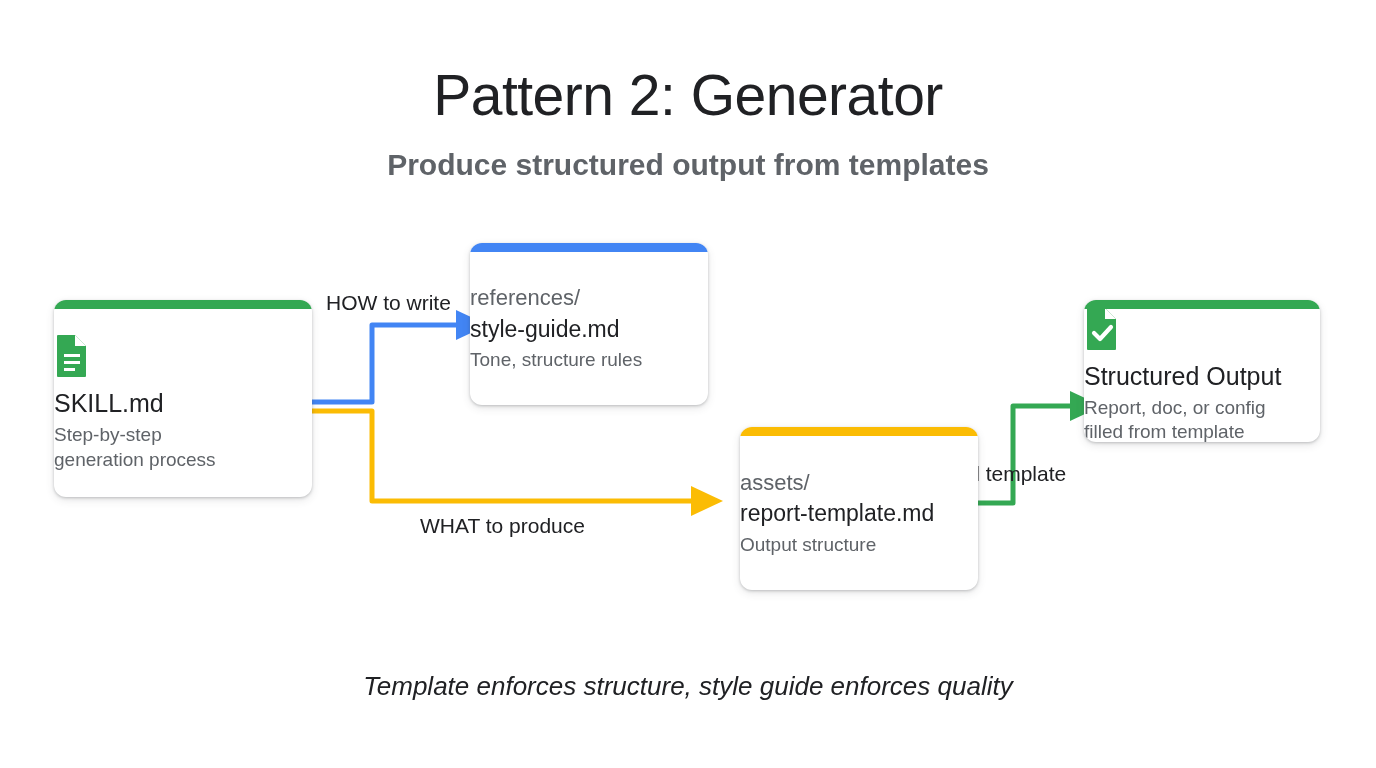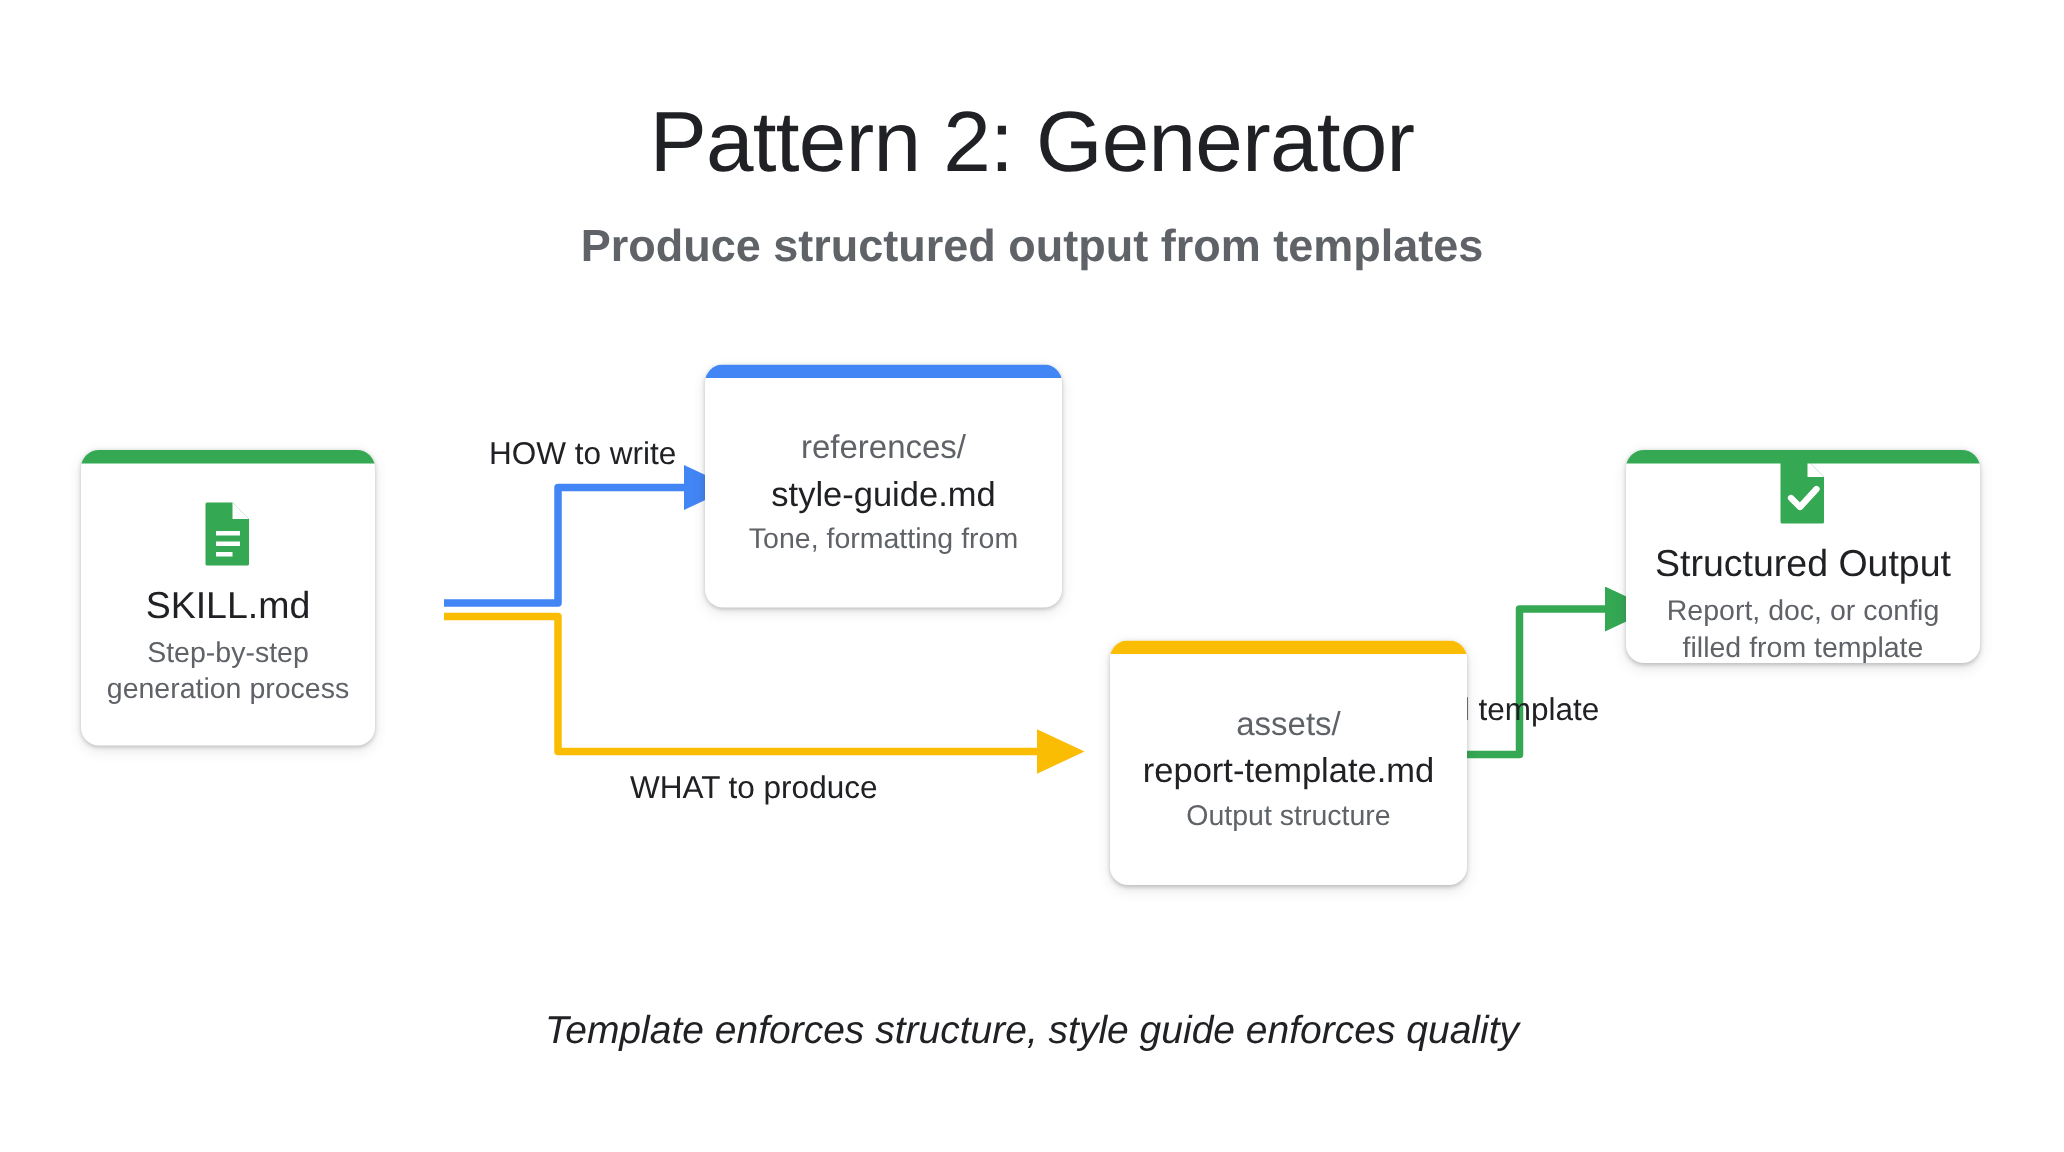--- a/index.html
+++ b/index.html
@@ -66,21 +66,21 @@
     position: absolute;
     left: 0; top: 0;
     width: 100%;
     height: 9px;
   }
   .card-inner {
     width: 100%;
     padding-top: 9px;
     display: flex;
     flex-direction: column;
-    align-items: center;
+    align-items: flex-start;
     justify-content: center;
     height: 100%;
   }
 
   .card-icon { margin-bottom: 6px; display: block; }
 
   .card-title {
     font-size: 23px;
     color: #202124;
     text-align: center;
@@ -98,21 +98,21 @@
   }
   .card-sub {
     font-size: 19px;
     color: #5f6368;
     text-align: center;
     line-height: 1.28;
     margin-top: 5px;
   }
 
   
-  #card-skill  { left: 54px;   top: 300px; width: 196px; height: 197px; }
+  #card-skill  { left: 54px;   top: 300px; width: 258px; height: 197px; }
   #card-refs   { left: 470px;  top: 243px; width: 238px; height: 162px; }
   #card-assets { left: 705px;  top: 427px; width: 238px; height: 163px; margin-left: 35px; }
   #card-output { left: 1084px; top: 300px; width: 236px; height: 142px; }
 
   
   .edge-label {
     position: absolute;
     font-size: 21px;
     color: #202124;
     white-space: nowrap;
@@ -178,21 +178,21 @@
       <div class="card-sub">Step-by-step</div>
       <div class="card-sub" style="margin-top:0">generation process</div>
     </div>
   </div>
 
   <div class="card" id="card-refs">
     <div class="card-bar" style="background:#4285F4"></div>
     <div class="card-inner">
       <div class="card-path">references/</div>
       <div class="card-title">style-guide.md</div>
-      <div class="card-sub">Tone, formatting from</div>
+      <div class="card-sub">Tone, structure rules</div>
     </div>
   </div>
 
   <div class="card" id="card-assets">
     <div class="card-bar" style="background:#FBBC04"></div>
     <div class="card-inner">
       <div class="card-path">assets/</div>
       <div class="card-title">report-template.md</div>
       <div class="card-sub">Output structure</div>
     </div>

